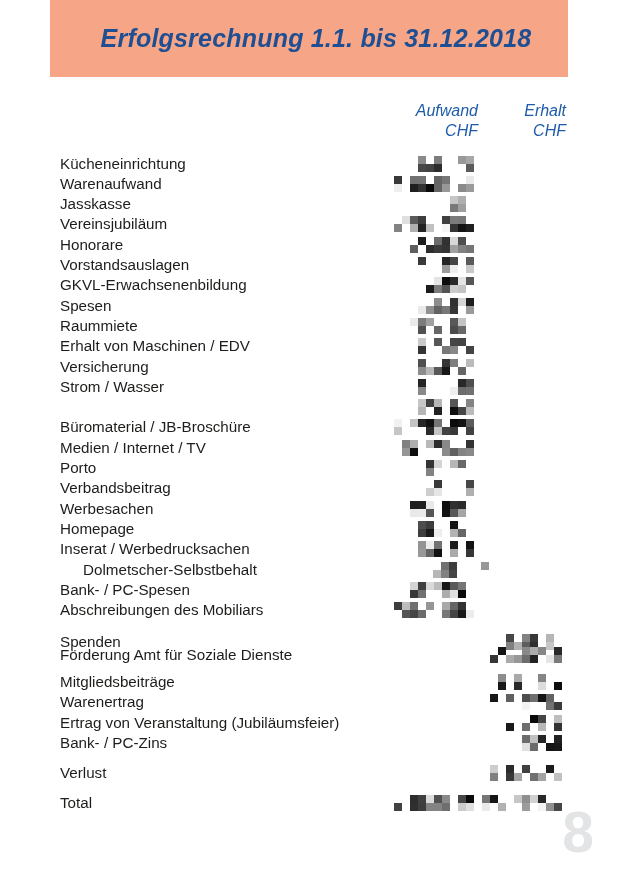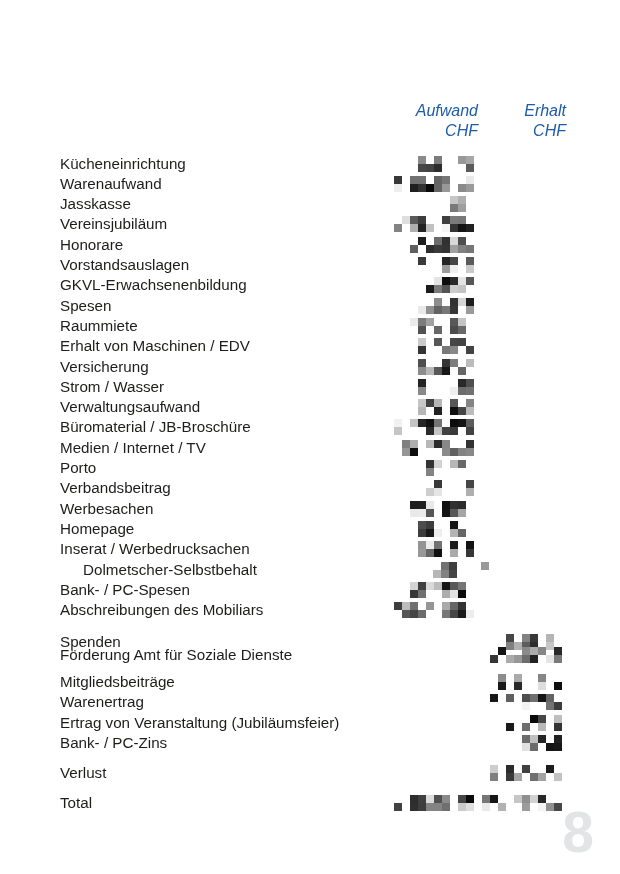--- a/index.html
+++ b/index.html
@@ -36,20 +36,23 @@
     position:absolute;right:26px;top:804px;
     font-size:57px;font-weight:bold;line-height:1;
     color:var(--page-number,#E2E4E6);
   }
 </style>
 </head>
 <body>
 
 <div class="page" style="--banner-bg: #F6A687; --title-text: #1F4F92; --header-blue: #1E5CA9; --body-text: #1D1D1B; --page-number: #E2E4E6;">
 
+  <div class="banner">
+    <span class="title">Erfolgsrechnung 1.1. bis 31.12.2018</span>
+  </div>
 
   <div class="col-head aufwand">
     <div>Aufwand</div>
     <div>CHF</div>
   </div>
   <div class="col-head ertrag">
     <div>Erhalt</div>
     <div>CHF</div>
   </div>
 
@@ -294,21 +297,20 @@
           <div class="cell"></div>
           <div class="cell"></div>
           <div class="cell" style="background: rgb(239, 239, 239);"></div>
           <div class="cell" style="background: rgb(41, 41, 41);"></div>
           <div class="cell" style="background: rgb(108, 108, 108);"></div>
           <div class="cell" style="background: rgb(78, 78, 78);"></div>
           <div class="cell" style="background: rgb(113, 113, 113);"></div>
         </div>
       </div>
       <div class="row" style="top: 397.1px;">
-        <span class="label">Verwaltungsaufwand</span>
         <div class="mosaic aufwand" style="grid-template-columns: repeat(8, 8px);">
           <div class="cell"></div>
           <div class="cell"></div>
           <div class="cell" style="background: rgb(199, 199, 199);"></div>
           <div class="cell" style="background: rgb(182, 182, 182);"></div>
           <div class="cell" style="background: rgb(65, 65, 65);"></div>
           <div class="cell"></div>
           <div class="cell" style="background: rgb(182, 182, 182);"></div>
           <div class="cell" style="background: rgb(33, 33, 33);"></div>
           <div class="cell"></div>

